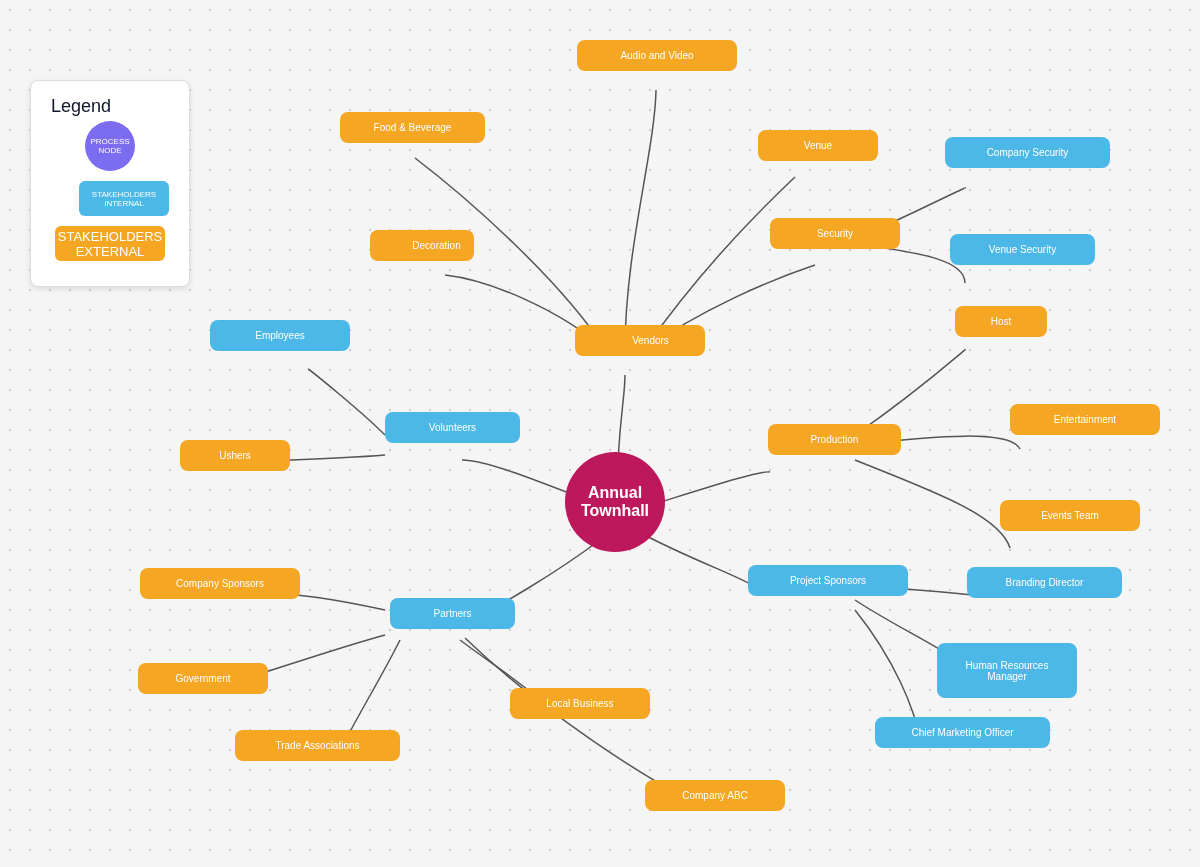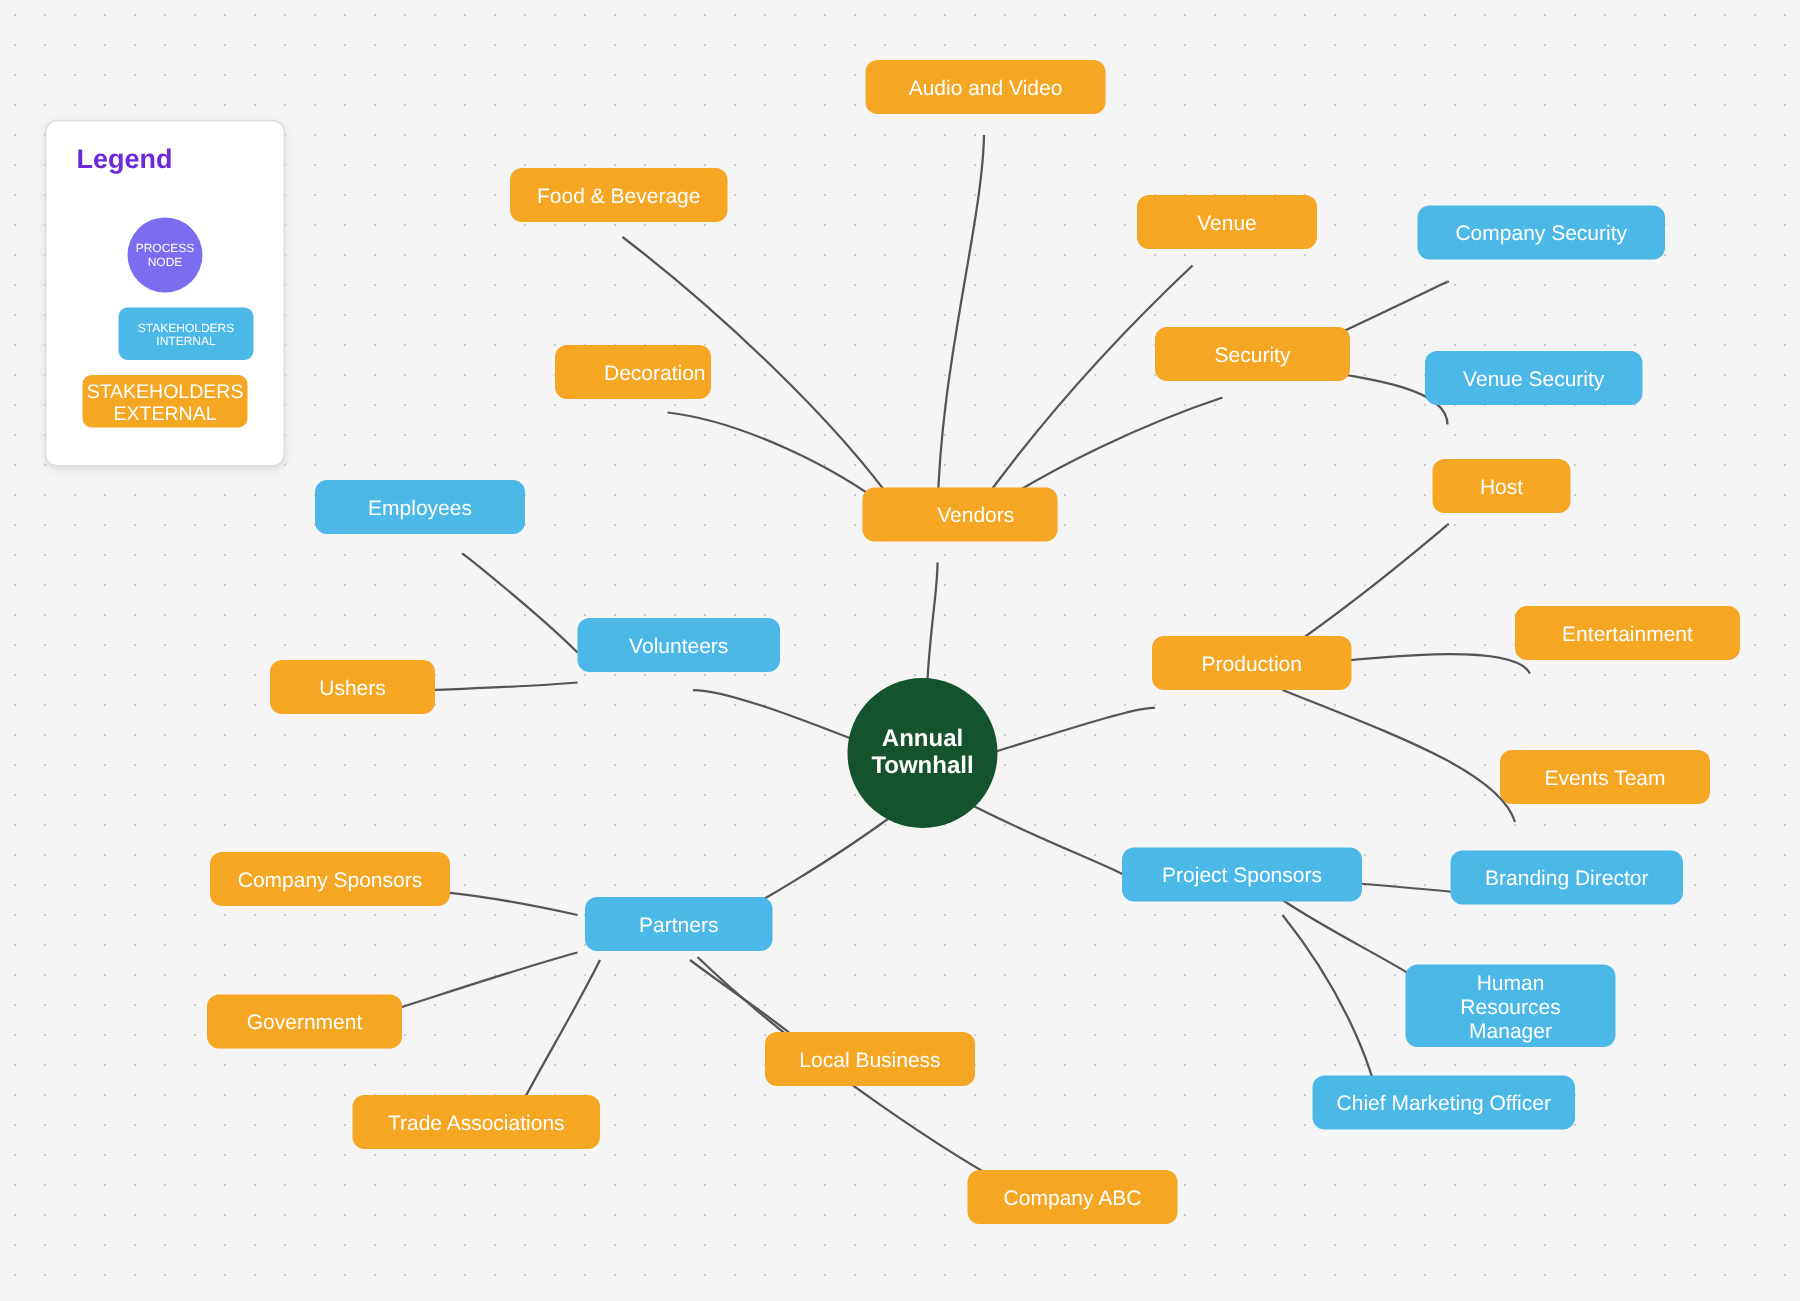--- a/index.html
+++ b/index.html
@@ -19,24 +19,24 @@
       top: 80px;
       left: 30px;
       background: white;
       border: 1px solid #ddd;
       border-radius: 8px;
       padding: 15px 20px;
       width: 160px;
       box-shadow: 0 2px 6px rgba(0,0,0,0.1);
     }
     .legend-title {
-      font-weight: bold;
+      font-weight: normal;
       font-size: 18px;
-      margin-bottom: 28px;
-      color: #6d28d9;
+      margin-bottom: 4px;
+      color: #0f172a;
     }
     .legend-item {
       display: flex;
       align-items: center;
       margin-bottom: 10px;
       justify-content: center;
     }
     .legend-circle {
       width: 50px;
       height: 50px;
@@ -75,27 +75,27 @@
       color: white;
       text-align: center;
     }
 
     .node {
       position: absolute;
       display: flex;
       align-items: center;
       justify-content: center;
       text-align: center;
-      font-size: 14px;
+      font-size: 10px;
       font-weight: 500;
       color: #333;
     }
     .node-circle {
       border-radius: 50%;
-      background: #14532d;
+      background: #be185d;
       color: white;
       font-size: 16px;
       font-weight: 600;
       width: 100px;
       height: 100px;
     }
     .node-blue {
       background: #4cb8e8;
       color: white;
       border-radius: 8px;

